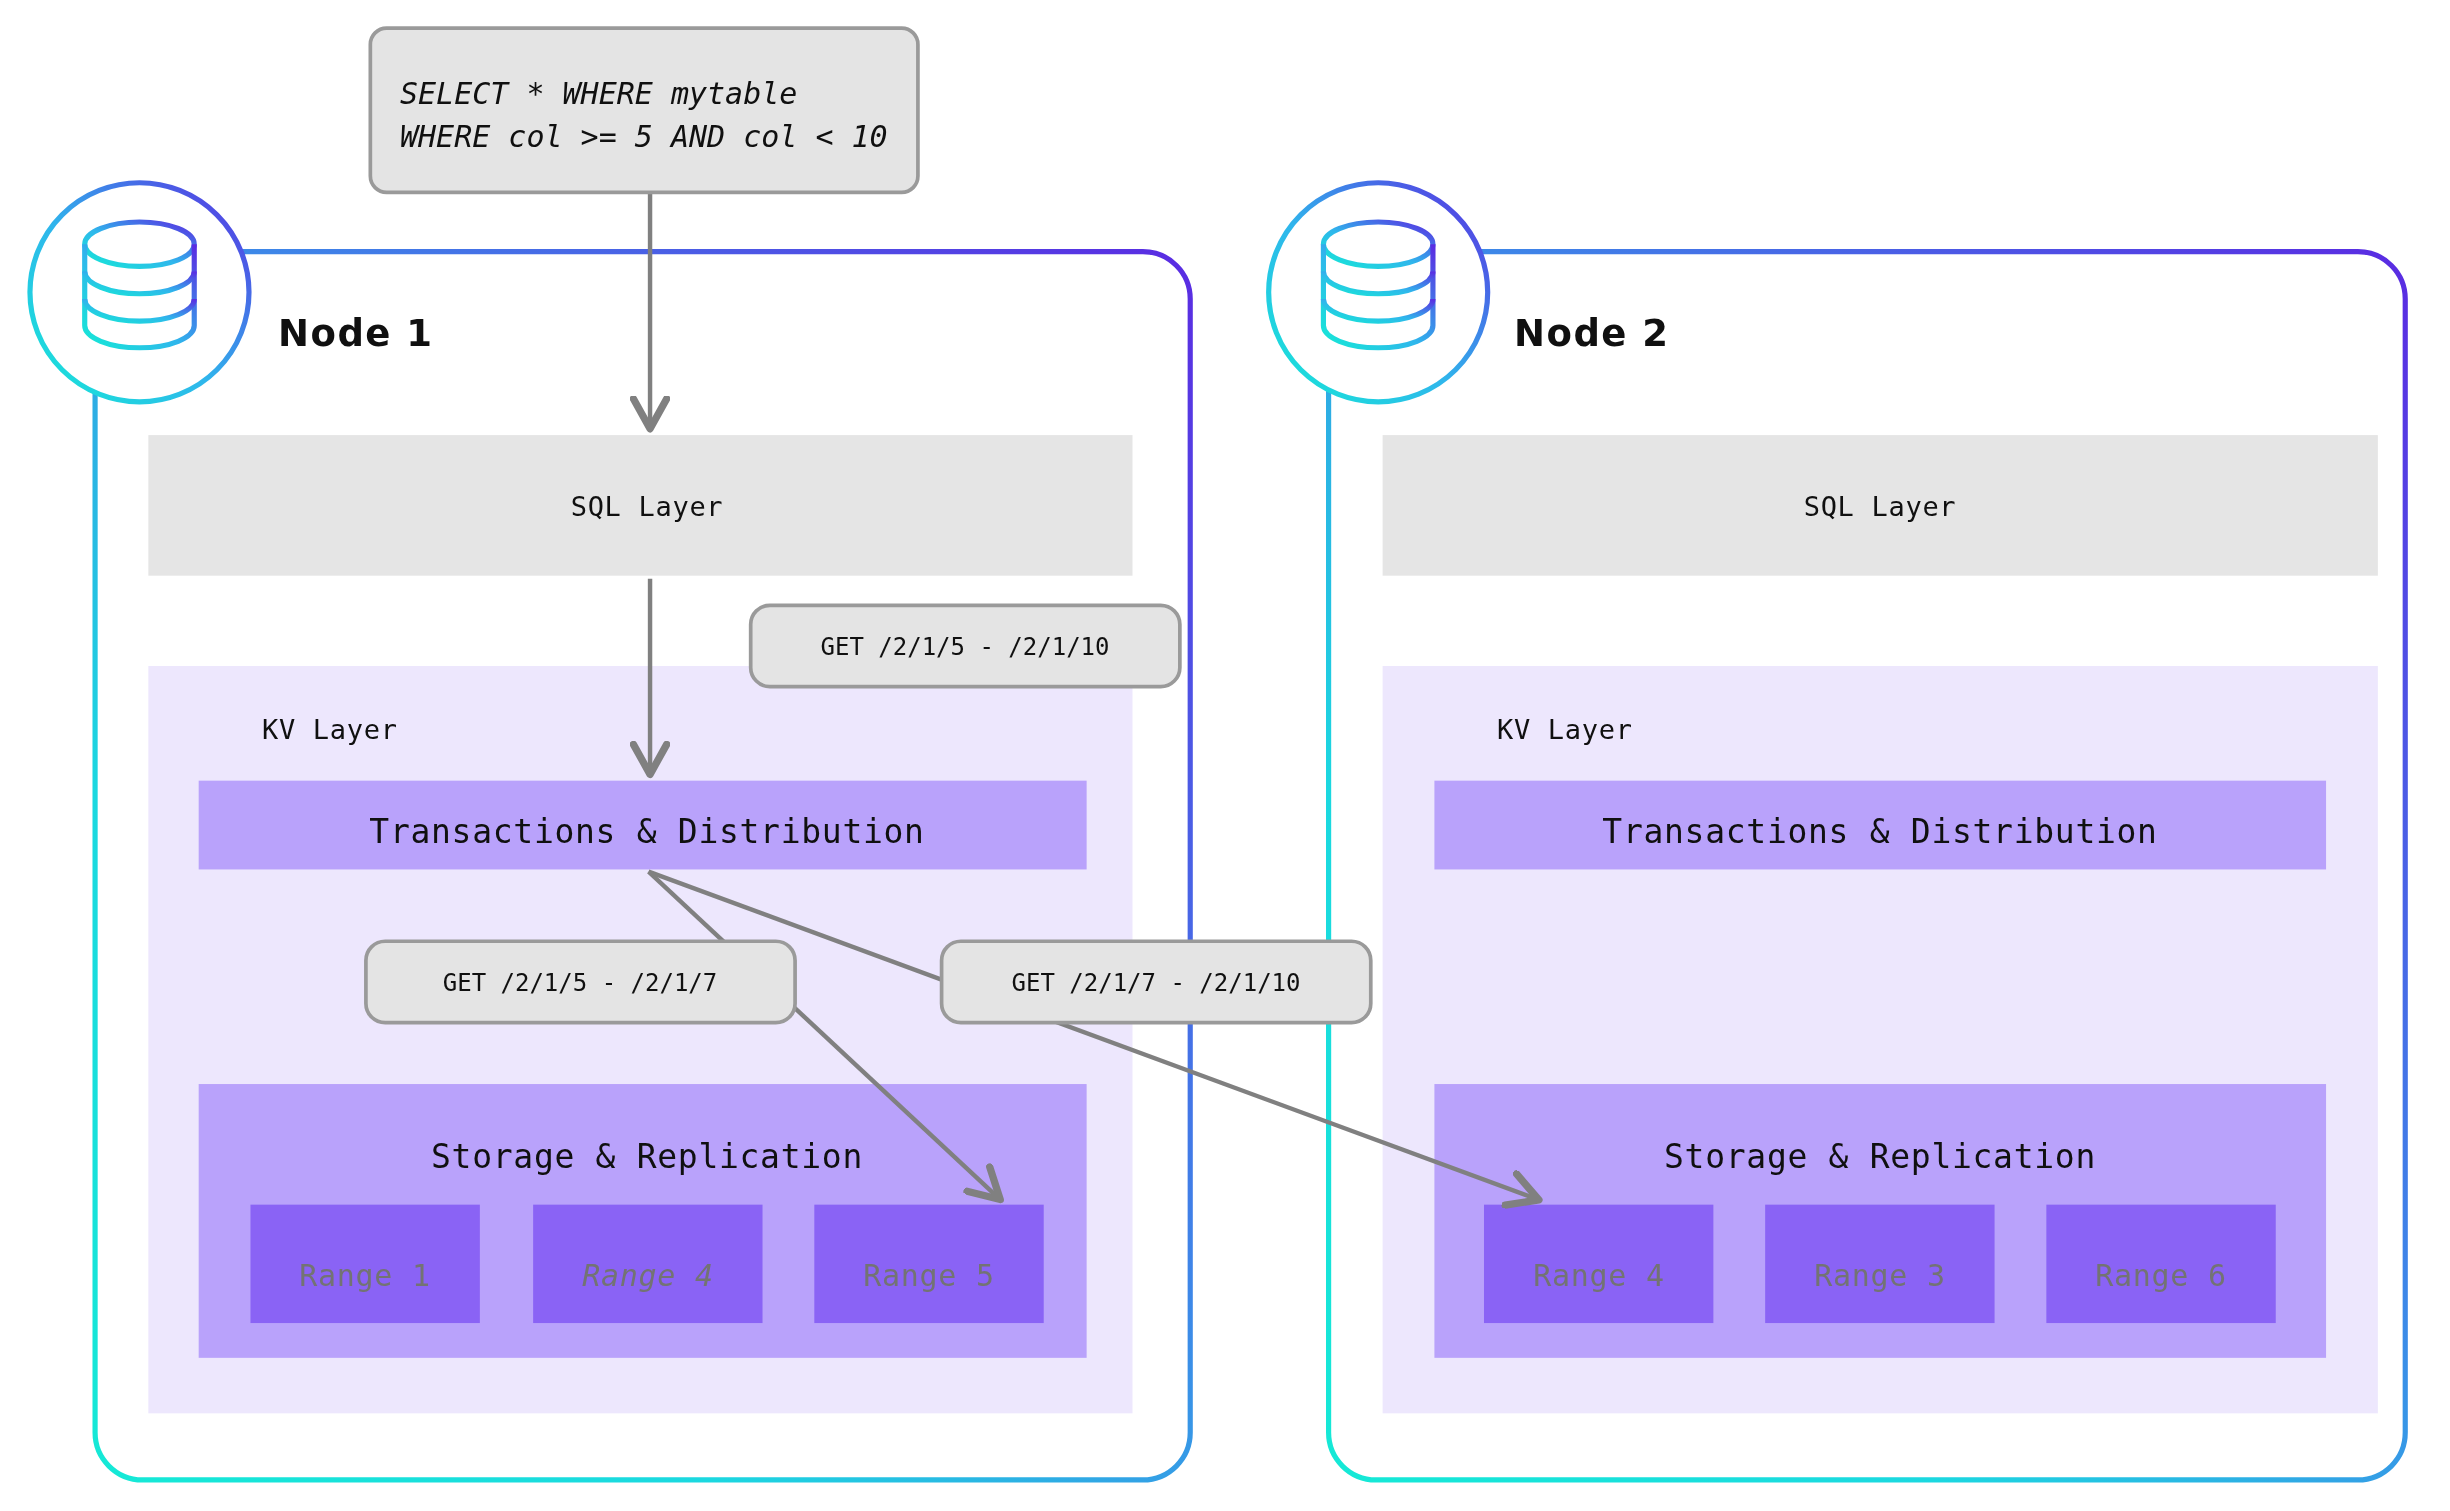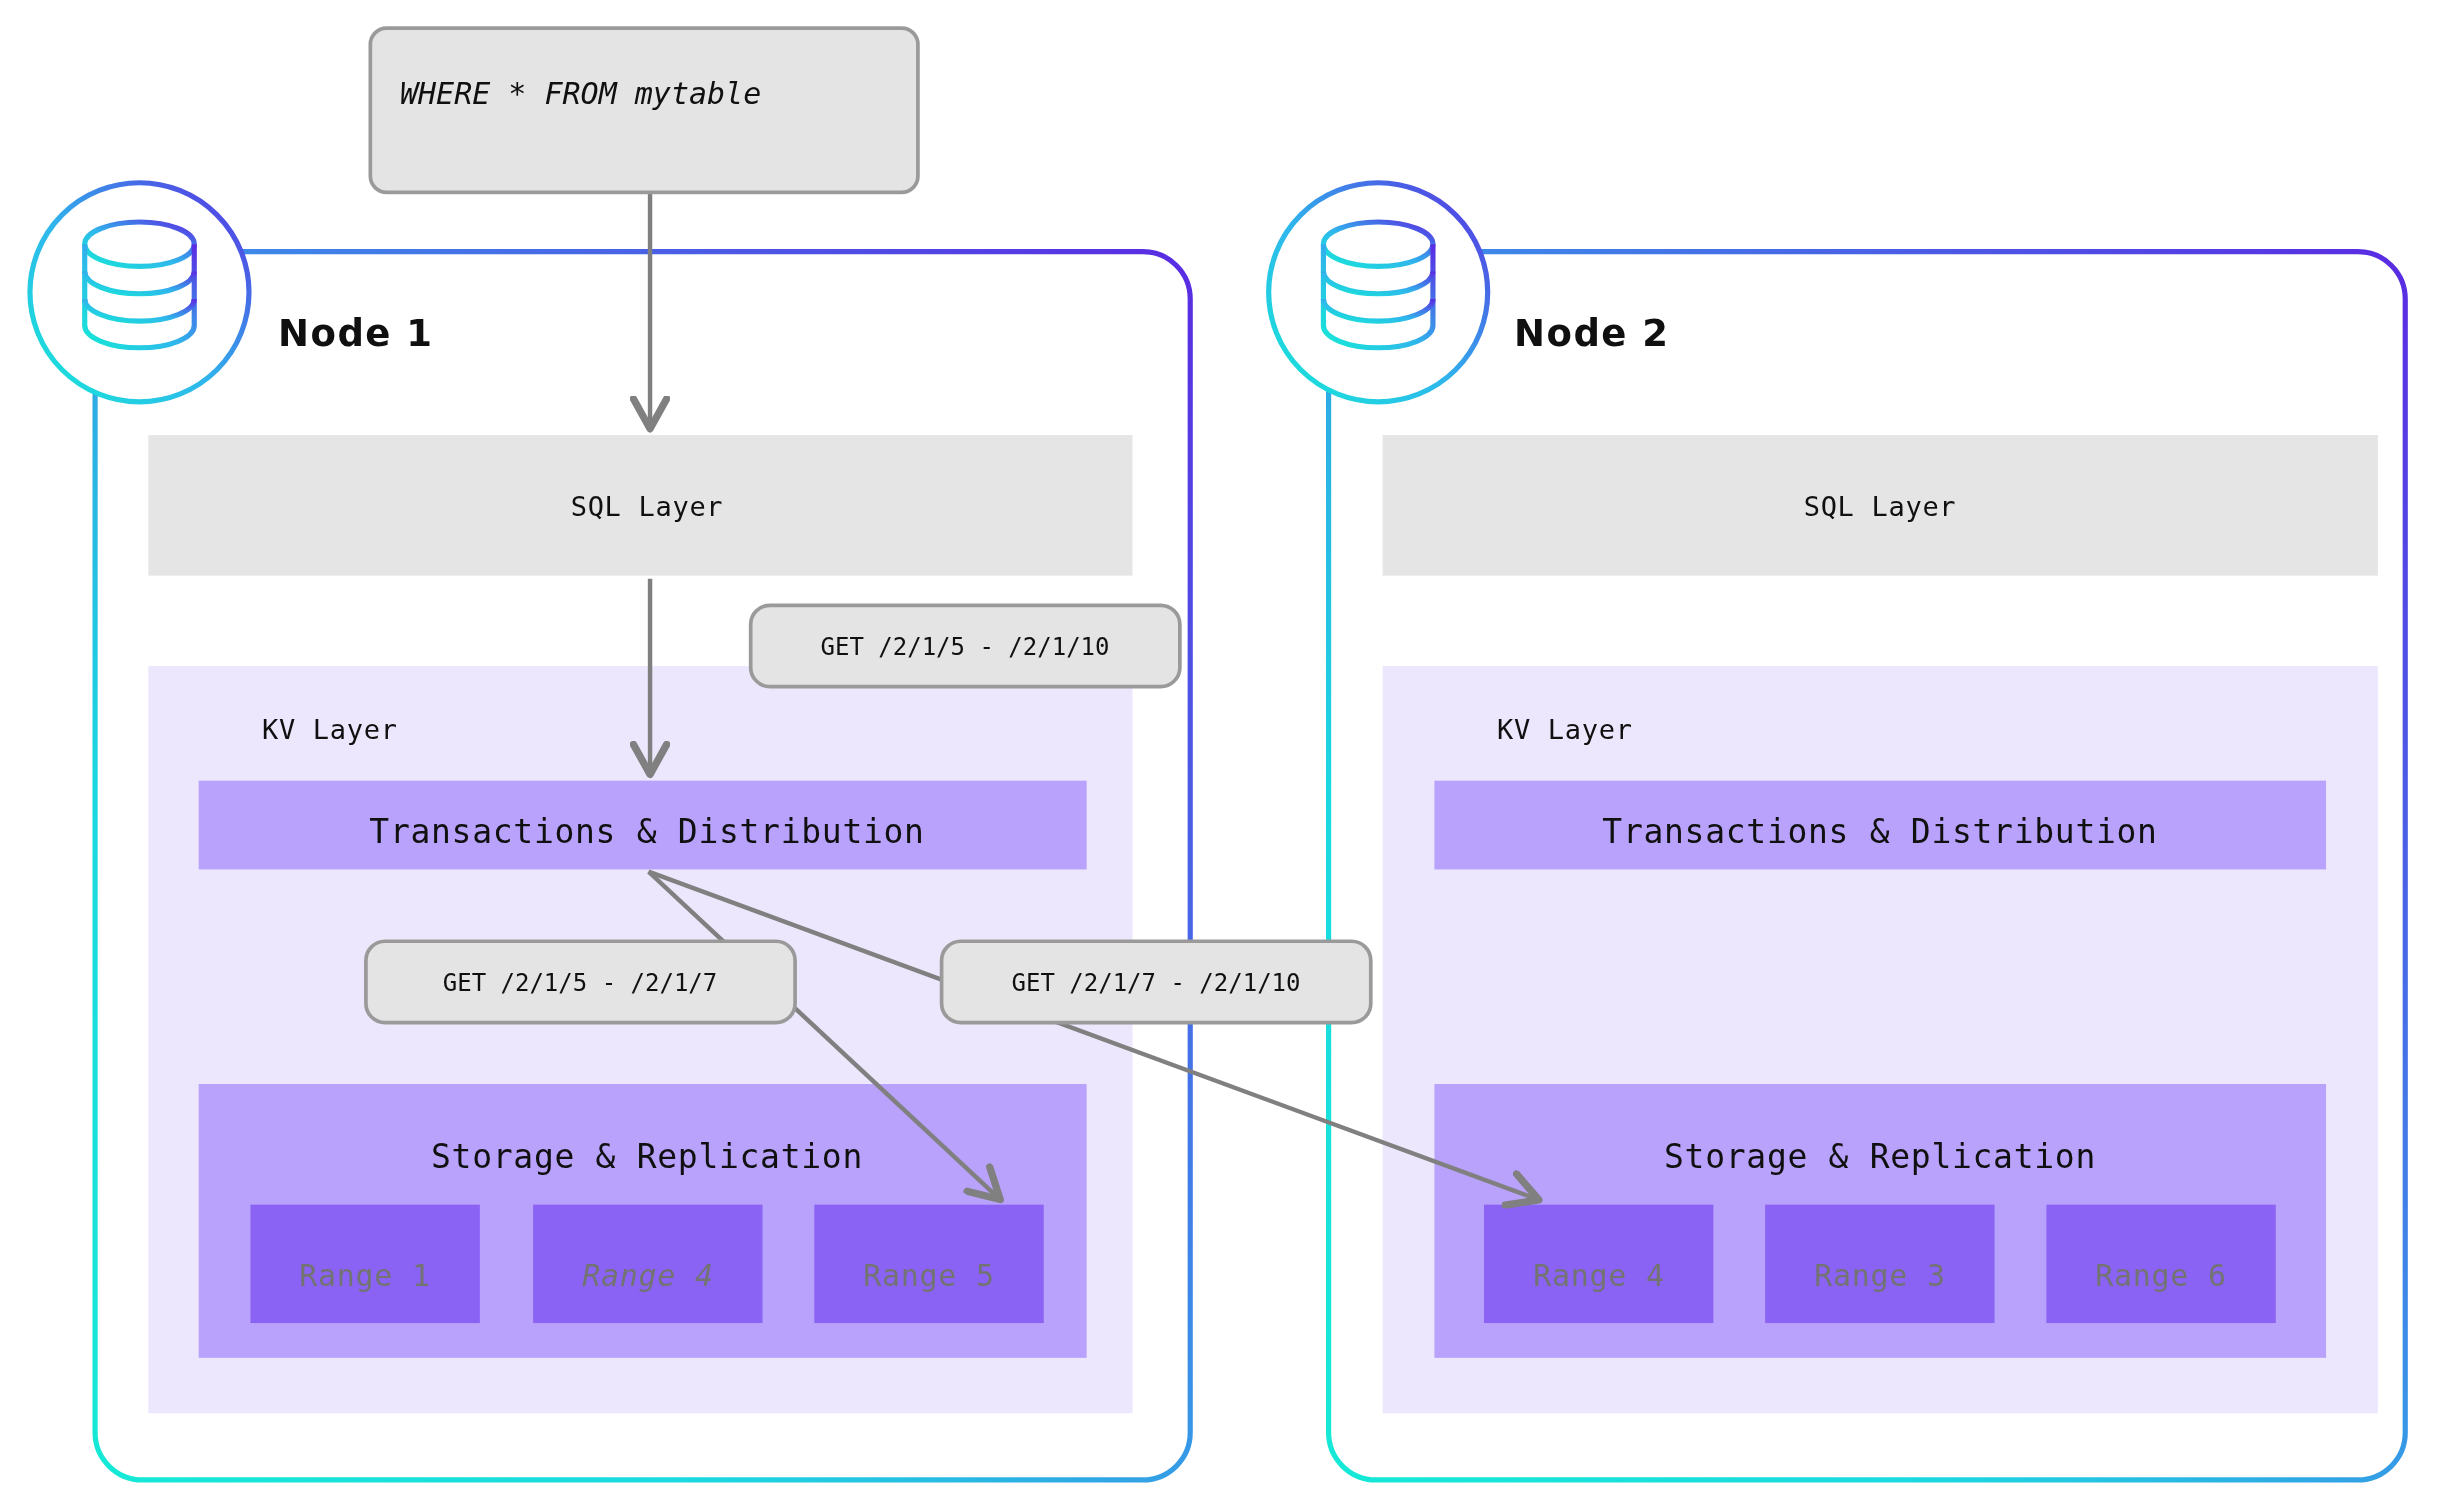--- a/index.html
+++ b/index.html
@@ -123,21 +123,22 @@
       <circle cx="1862" cy="395" r="148" fill="#ffffff" stroke="url(#badgeGrad2)" stroke-width="7"></circle>
       <g fill="none" stroke="url(#badgeGrad2)" stroke-width="7">
         <ellipse cx="1862" cy="330" rx="74" ry="30"></ellipse>
         <path d="M1788 330 v110 a74 30 0 0 0 148 0 v-110"></path>
         <path d="M1788 367 a74 30 0 0 0 148 0"></path>
         <path d="M1788 404 a74 30 0 0 0 148 0"></path>
       </g>
     </g>
   </svg>
 
-  <div class="htxt sqltxt" style="left:400px;top:74px;">WHERE * FROM mytable</div>
+  <div class="htxt sqltxt" style="left:400px;top:74px;">SELECT * WHERE mytable</div>
+  <div class="htxt sqltxt" style="left:400px;top:117px;">WHERE col &gt;= 5 AND col &lt; 10</div>
 
   <div class="htxt nodelabel lefted" style="left:278px;top:333px;">Node 1</div>
   <div class="htxt nodelabel lefted" style="left:1514px;top:333px;">Node 2</div>
 
   <div class="htxt layerlabel center" style="left:647px;top:506px;">SQL Layer</div>
   <div class="htxt kvlabel lefted" style="left:262px;top:729px;">KV Layer</div>
   <div class="htxt bandlabel center" style="left:647px;top:831px;">Transactions &amp; Distribution</div>
   <div class="htxt bandlabel center" style="left:647px;top:1156px;">Storage &amp; Replication</div>
 
   <div class="htxt rangelabel center" style="left:365px;top:1275px;">Range 1</div>

